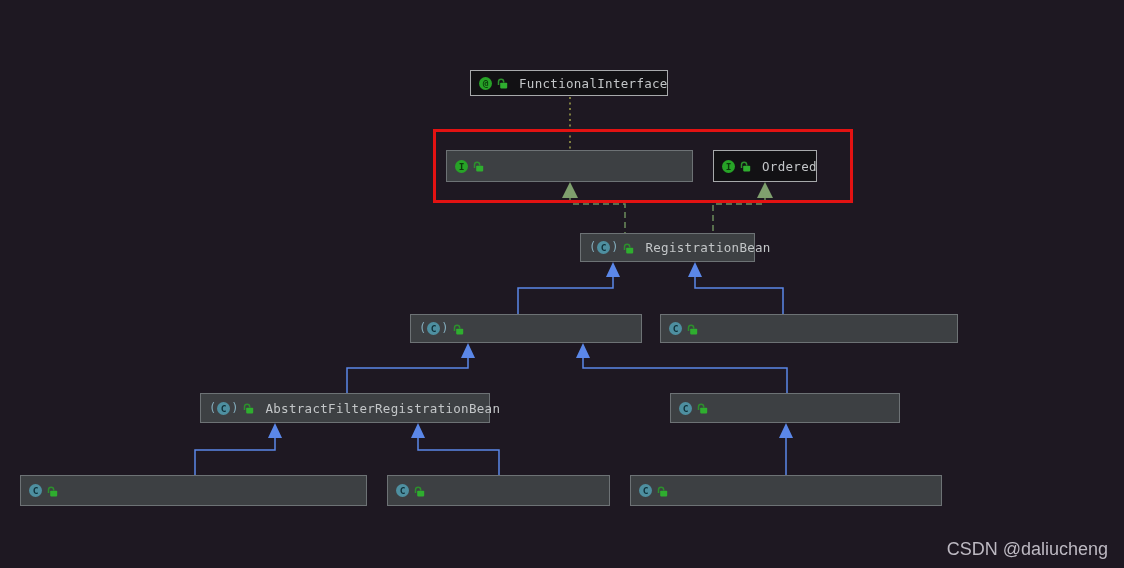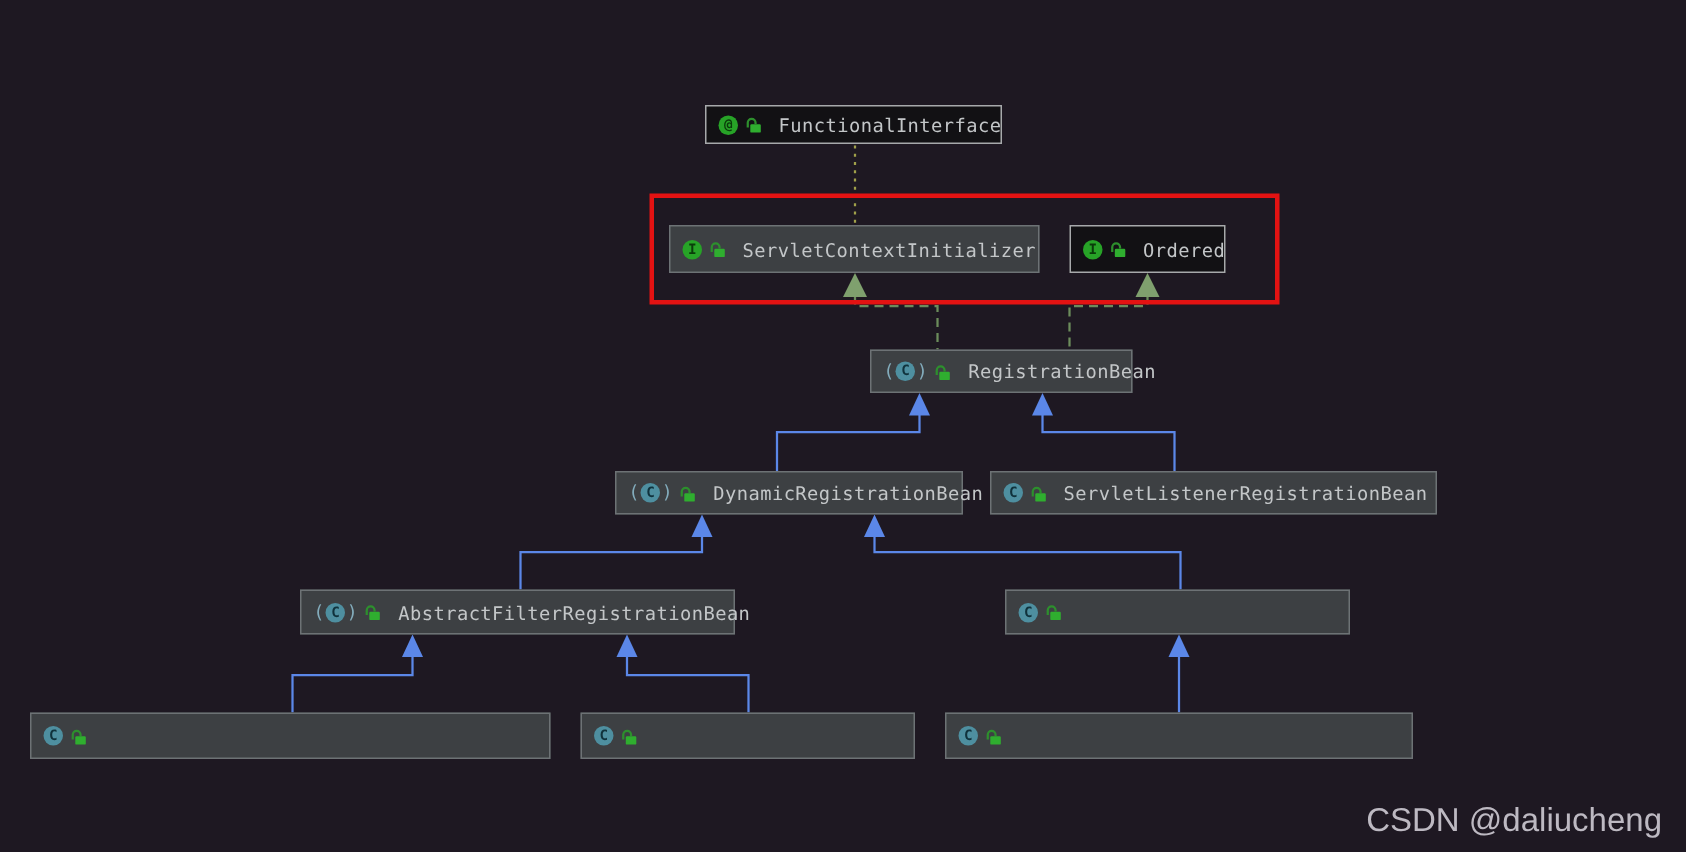--- a/index.html
+++ b/index.html
@@ -29,21 +29,21 @@
   .abstract-wrap::after{content:")";margin-left:1px;}
   .lock{display:inline-flex;margin-left:5px;flex:0 0 auto;}
   .lbl{margin-left:11px;letter-spacing:.3px;text-align:center;}
   .hl-rect{
     position:absolute;left:433px;top:129px;width:420px;height:74px;
     border:3px solid #e31212;box-sizing:border-box;z-index:2;
   }
   .watermark{
     position:absolute;right:16px;bottom:8px;
     font-family:"Liberation Sans","DejaVu Sans",sans-serif;
-    font-size:22px;color:#bdb9c2;z-index:4;
+    font-size:18px;color:#bdb9c2;z-index:4;
   }
 </style>
 </head>
 <body>
 
 <div class="canvas">
 
   <svg class="edges" width="1124" height="568">
 
     <g stroke="#5b87e8" stroke-width="1.5" fill="none">
@@ -91,21 +91,20 @@
   </div>
 
   <div class="node" style="left:446px;top:150px;width:247px;height:32px">
     <span class="circ green">I</span>
     <span class="lock">
       <svg width="11" height="12" viewBox="0 0 11 12">
           <path d="M1.5 8 V4.8 a2.6 2.6 0 0 1 5.2 0 V5.6" fill="none" stroke="#2d8f2d" stroke-width="1.5"></path>
           <rect x="3.2" y="5.8" width="7" height="5.6" rx="0.8" fill="#2fae2f"></rect>
         </svg>
     </span>
-    <span class="lbl">ServletContextInitializer</span>
   </div>
 
   <div class="node dark" style="left:713px;top:150px;width:104px;height:32px">
     <span class="circ green">I</span>
     <span class="lock">
       <svg width="11" height="12" viewBox="0 0 11 12">
           <path d="M1.5 8 V4.8 a2.6 2.6 0 0 1 5.2 0 V5.6" fill="none" stroke="#2d8f2d" stroke-width="1.5"></path>
           <rect x="3.2" y="5.8" width="7" height="5.6" rx="0.8" fill="#2fae2f"></rect>
         </svg>
     </span>
@@ -128,32 +127,30 @@
   <div class="node" style="left:410px;top:314px;width:232px;height:29px">
     <span class="abstract-wrap">
         <span class="circ teal">C</span>
       </span>
     <span class="lock">
       <svg width="11" height="12" viewBox="0 0 11 12">
           <path d="M1.5 8 V4.8 a2.6 2.6 0 0 1 5.2 0 V5.6" fill="none" stroke="#2d8f2d" stroke-width="1.5"></path>
           <rect x="3.2" y="5.8" width="7" height="5.6" rx="0.8" fill="#2fae2f"></rect>
         </svg>
     </span>
-    <span class="lbl">DynamicRegistrationBean</span>
   </div>
 
   <div class="node" style="left:660px;top:314px;width:298px;height:29px">
     <span class="circ teal">C</span>
     <span class="lock">
       <svg width="11" height="12" viewBox="0 0 11 12">
           <path d="M1.5 8 V4.8 a2.6 2.6 0 0 1 5.2 0 V5.6" fill="none" stroke="#2d8f2d" stroke-width="1.5"></path>
           <rect x="3.2" y="5.8" width="7" height="5.6" rx="0.8" fill="#2fae2f"></rect>
         </svg>
     </span>
-    <span class="lbl">ServletListenerRegistrationBean</span>
   </div>
 
   <div class="node" style="left:200px;top:393px;width:290px;height:30px">
     <span class="abstract-wrap">
         <span class="circ teal">C</span>
       </span>
     <span class="lock">
       <svg width="11" height="12" viewBox="0 0 11 12">
           <path d="M1.5 8 V4.8 a2.6 2.6 0 0 1 5.2 0 V5.6" fill="none" stroke="#2d8f2d" stroke-width="1.5"></path>
           <rect x="3.2" y="5.8" width="7" height="5.6" rx="0.8" fill="#2fae2f"></rect>

